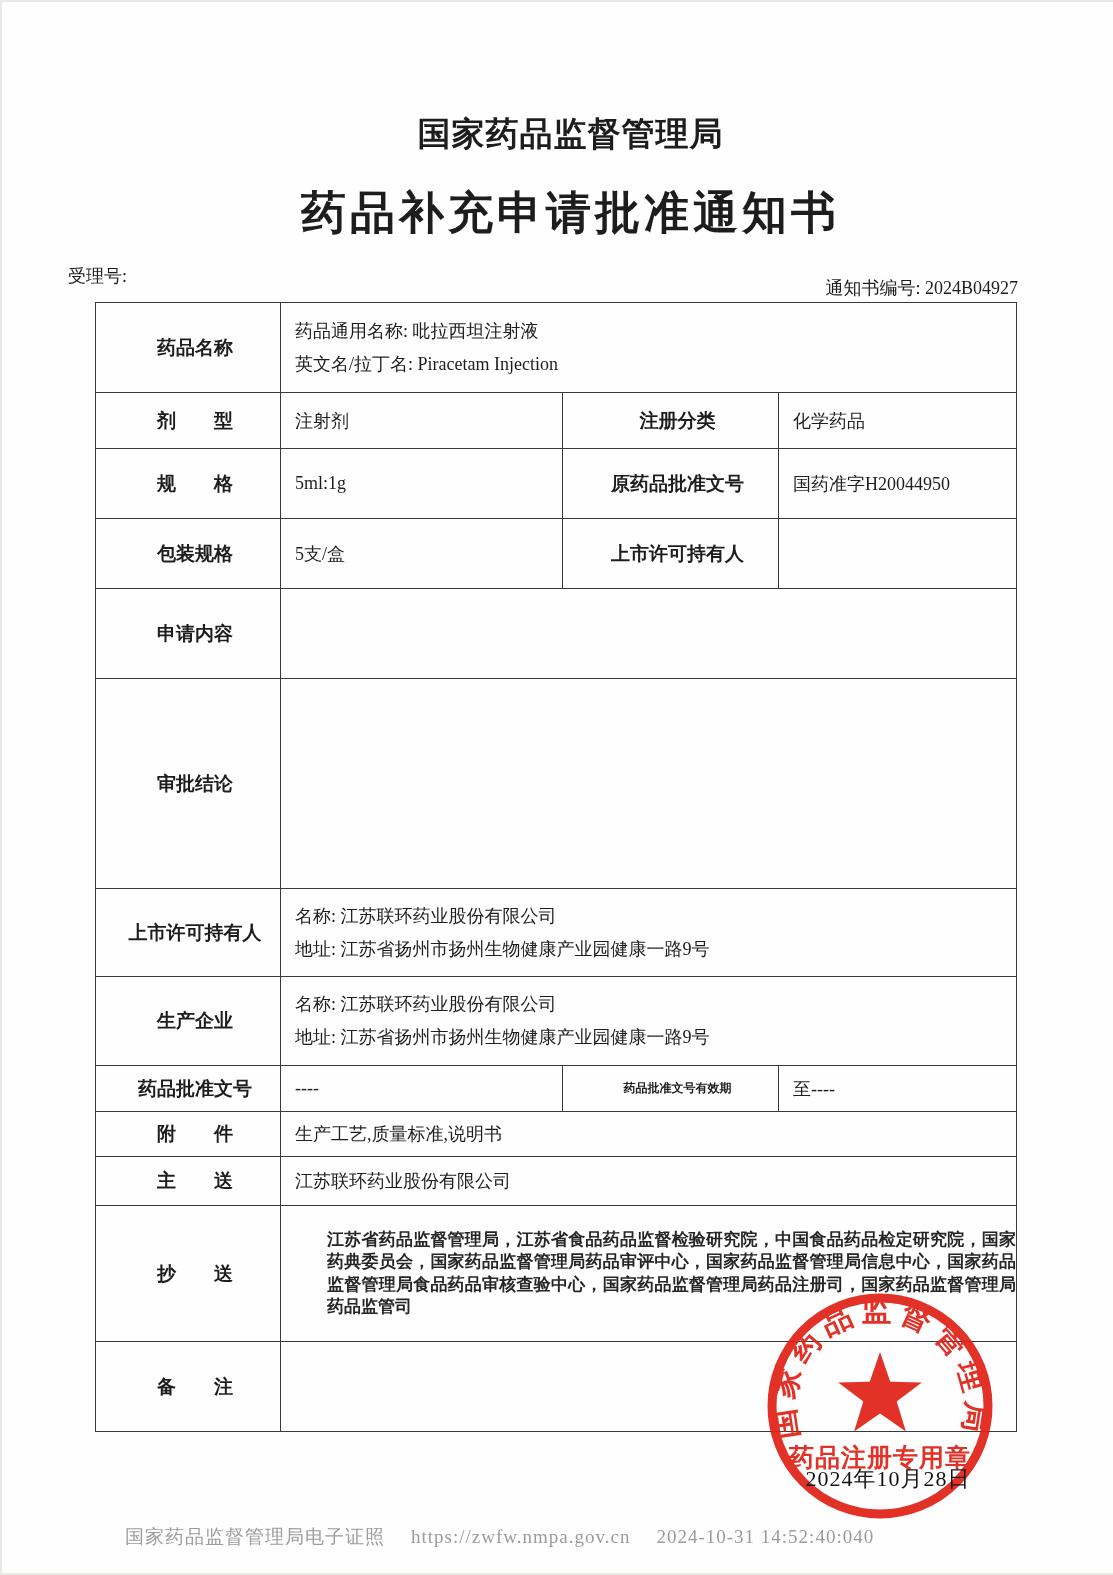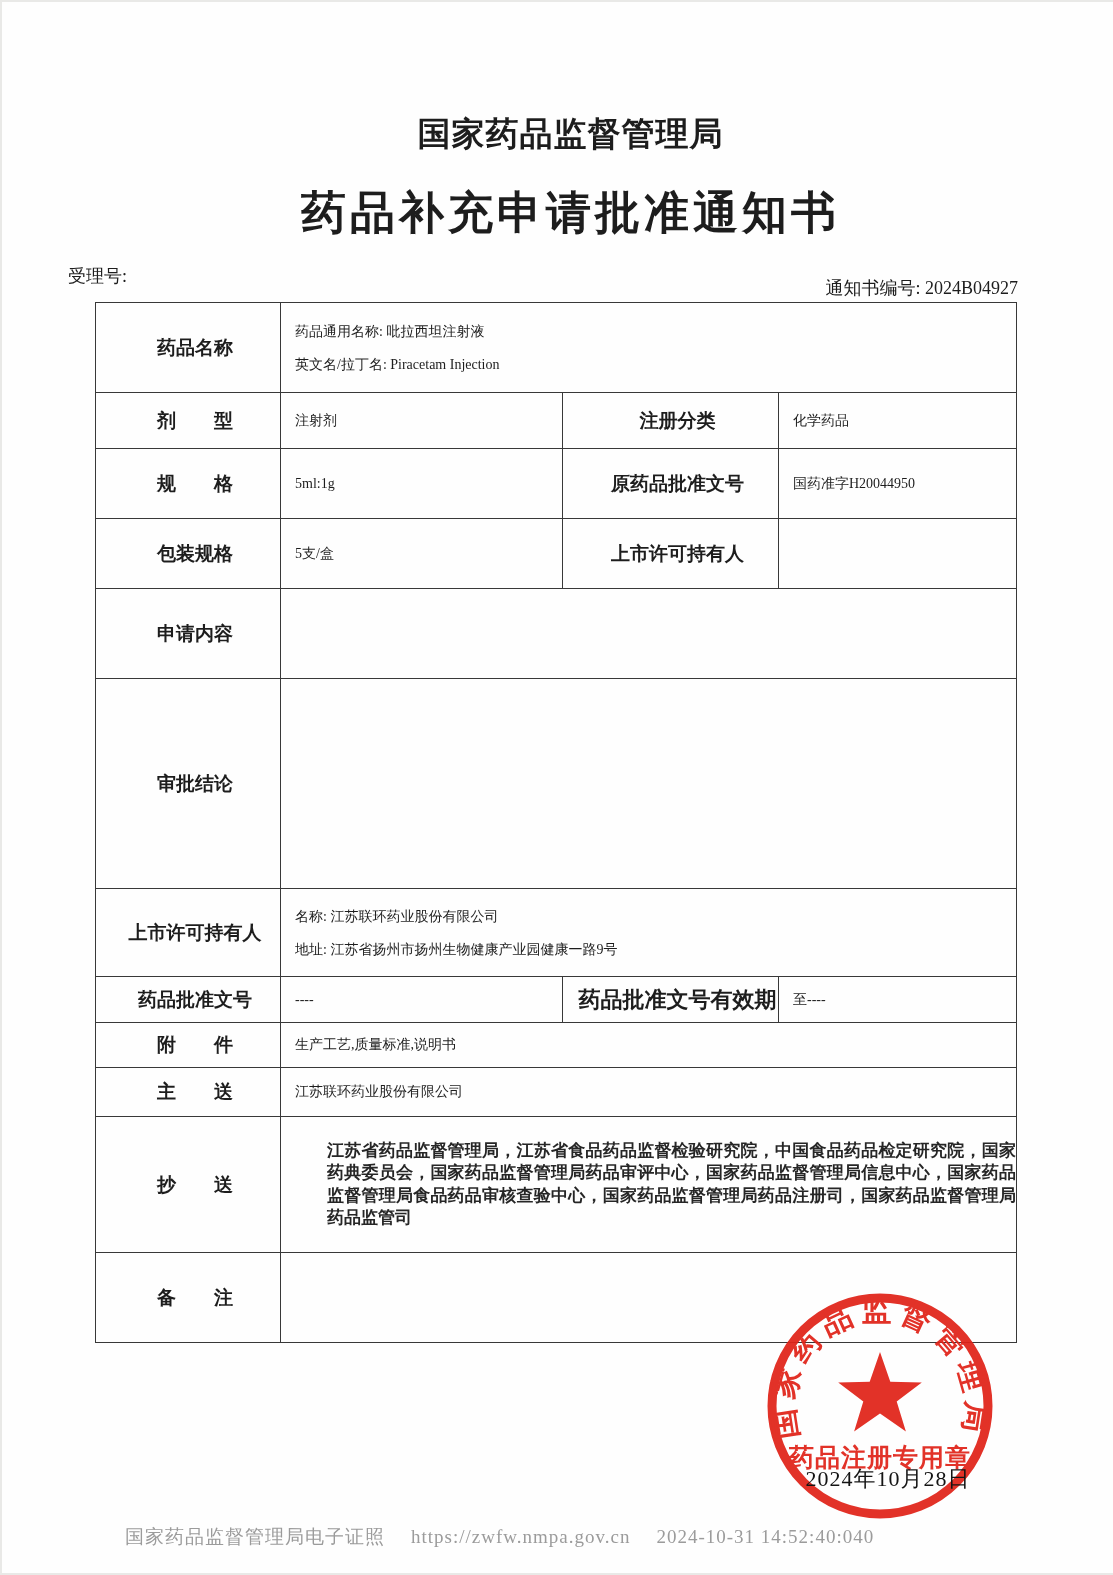--- a/index.html
+++ b/index.html
@@ -35,21 +35,21 @@
   }
   table.doc-table td{
     border:1.5px solid #383838;
     padding:0 0 0 14px;
     vertical-align:middle;
     overflow:hidden;
   }
   td.lbl{
     text-align:center;font-weight:bold;font-size:19px;padding:0 2px;
   }
-  td.val{font-size:14px;}
+  td.val{font-size:18px;}
   .two-line div{line-height:33px;}
   td.cc-cell{vertical-align:top;padding:9px 12px 0 12px;}
   .cc-text{
     font-size:17px;line-height:22.5px;text-align:justify;
     font-weight:bold;color:#262626;margin-left:32px;
   }
   
   .seal{
     position:absolute;left:762px;top:1288px;width:236px;height:236px;
     opacity:0.93;pointer-events:none;
@@ -126,25 +126,32 @@
     </tr>
 
     <tr style="height:88px">
       <td class="lbl">上市许可持有人</td>
       <td class="val two-line" colspan="3">
         <div>名称: 江苏联环药业股份有限公司</div>
         <div>地址: 江苏省扬州市扬州生物健康产业园健康一路9号</div>
       </td>
     </tr>
 
+    <tr style="height:89px">
+      <td class="lbl">生产企业</td>
+      <td class="val two-line" colspan="3">
+        <div>名称: 江苏联环药业股份有限公司</div>
+        <div>地址: 江苏省扬州市扬州生物健康产业园健康一路9号</div>
+      </td>
+    </tr>
 
     <tr style="height:46px">
       <td class="lbl">药品批准文号</td>
       <td class="val">----</td>
-      <td class="lbl" style="font-size:22px">药品批准文号有效期</td>
+      <td class="lbl" style="font-size:12px">药品批准文号有效期</td>
       <td class="val">至----</td>
     </tr>
 
     <tr style="height:45px">
       <td class="lbl">附　　件</td>
       <td class="val" colspan="3">生产工艺,质量标准,说明书</td>
     </tr>
 
     <tr style="height:49px">
       <td class="lbl">主　　送</td>

